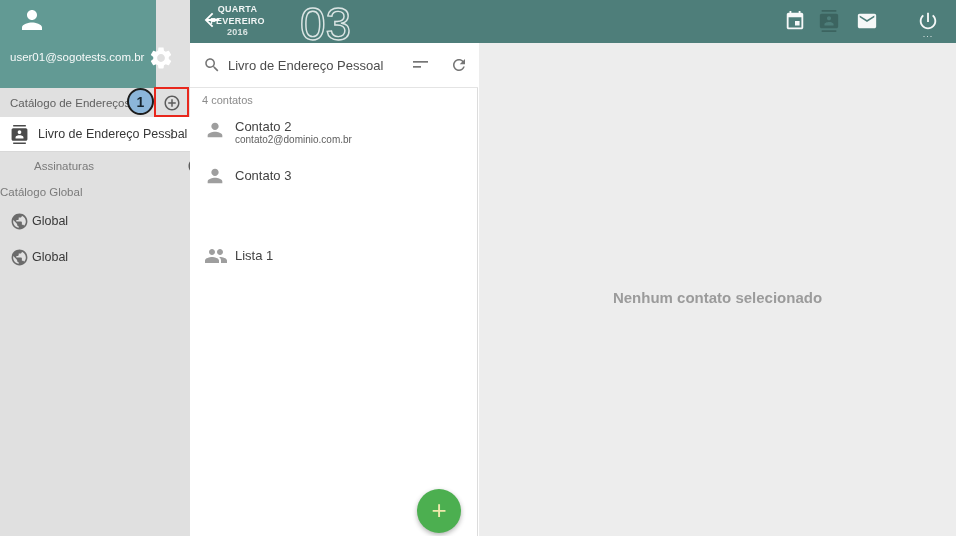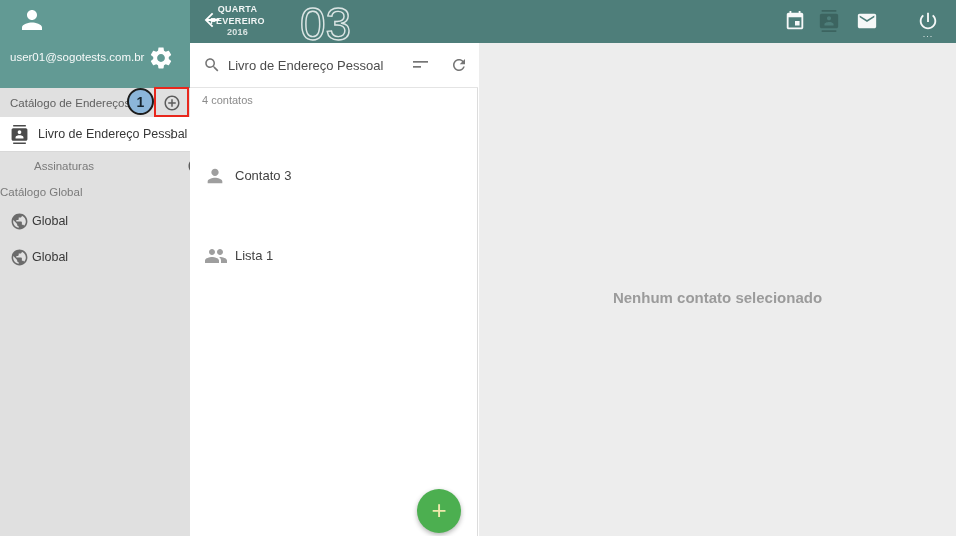--- a/index.html
+++ b/index.html
@@ -2,21 +2,21 @@
 <html><head>
 <meta charset="utf-8">
 <style>
   * { margin:0; padding:0; box-sizing:border-box; }
   html,body { width:960px; height:536px; background:#ffffff; overflow:hidden;
     font-family:"Liberation Sans", sans-serif; }
   .app { position:absolute; left:0; top:0; width:956px; height:536px; }
 
   
   .sidebar { position:absolute; left:0; top:0; width:190px; height:536px; background:#e0e0e0; }
-  .sidebar-header { position:absolute; left:0; top:0; width:190px; height:88px; background:#629a94;text-align:right; }
+  .sidebar-header { position:absolute; left:0; top:0; width:156px; height:88px; background:#629a94;text-align:right; }
   .avatar { position:absolute; left:17px; top:5px; width:30px; height:30px; }
   .user-email { position:absolute; left:10px; top:51px; font-size:11.5px; color:rgba(255,255,255,0.95); }
   .gear-btn { position:absolute; left:148px; top:45px; width:26px; height:26px; cursor:pointer; }
 
   .sb-row { position:absolute; left:0; width:190px; display:flex; align-items:center; }
   .sb-label { font-size:11.5px; color:#5f5f5f; }
   .row-cat { top:88px; height:29px; }
   .row-cat .sb-label { margin-left:10px; }
   .row-livro { top:117px; height:35px; background:#ffffff; border-bottom:1px solid #d8d8d8; cursor:pointer; }
   .row-livro .item-label { margin-left:9px; font-size:12.5px; color:#383838; }
@@ -176,20 +176,27 @@
         <rect x="1" y="4" width="15" height="1.7" fill="#757575"></rect>
         <rect x="1" y="9" width="8" height="1.7" fill="#757575"></rect>
       </svg>
       <svg class="refresh-btn" viewBox="0 0 24 24">
         <path fill="#757575" d="M17.65 6.35C16.2 4.9 14.21 4 12 4c-4.42 0-7.99 3.58-7.99 8s3.57 8 7.99 8c3.73 0 6.84-2.55 7.73-6h-2.08c-.82 2.33-3.04 4-5.65 4-3.31 0-6-2.69-6-6s2.69-6 6-6c1.66 0 3.14.69 4.22 1.78L13 11h7V4l-2.35 2.35z"></path>
       </svg>
     </div>
 
     <div class="count-label">4 contatos</div>
 
+    <div class="contact-row" style="top:69px;">
+      <svg class="c-icon" style="top:7px;" viewBox="0 0 24 24">
+        <path fill="#9e9e9e" d="M12 12c2.21 0 4-1.79 4-4s-1.79-4-4-4-4 1.79-4 4 1.79 4 4 4zm0 2c-2.67 0-8 1.34-8 4v2h16v-2c0-2.66-5.33-4-8-4z"></path>
+      </svg>
+      <div class="c-name" style="top:7px;">Contato 2</div>
+      <div class="c-email" style="top:22px;">contato2@dominio.com.br</div>
+    </div>
 
     <div class="contact-row" style="top:116px;">
       <svg class="c-icon" style="top:6px;" viewBox="0 0 24 24">
         <path fill="#9e9e9e" d="M12 12c2.21 0 4-1.79 4-4s-1.79-4-4-4-4 1.79-4 4 1.79 4 4 4zm0 2c-2.67 0-8 1.34-8 4v2h16v-2c0-2.66-5.33-4-8-4z"></path>
       </svg>
       <div class="c-name" style="top:9px;">Contato 3</div>
     </div>
 
 
     <div class="contact-row" style="top:195px;">

